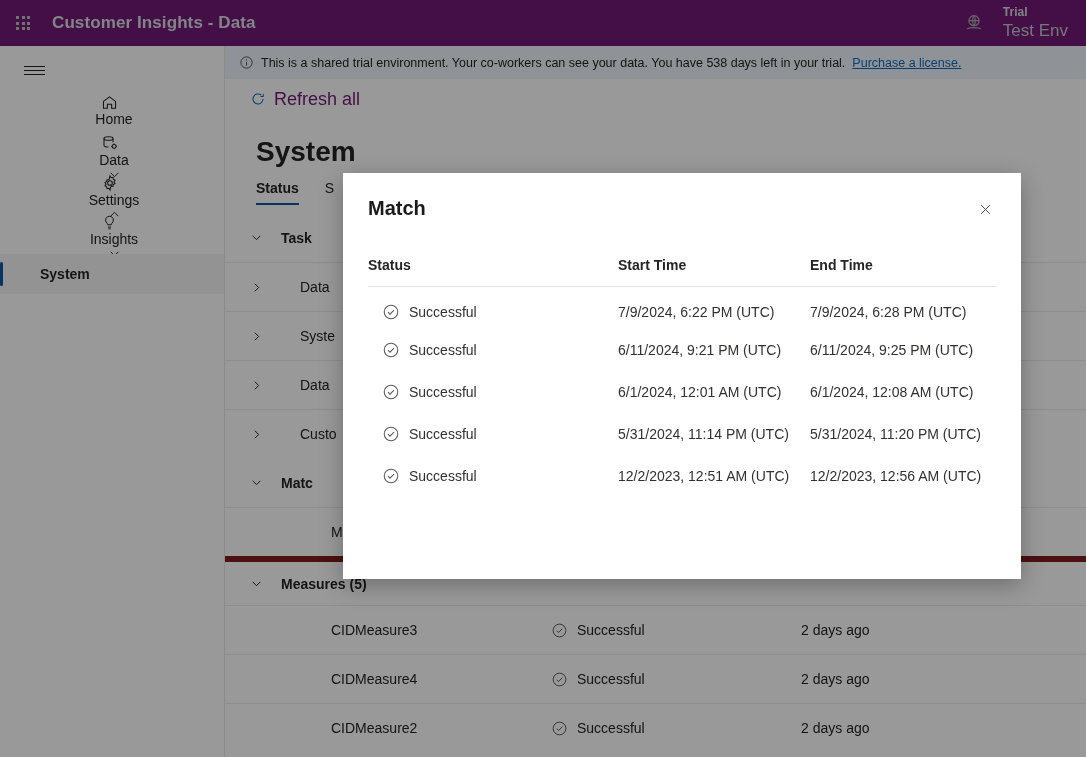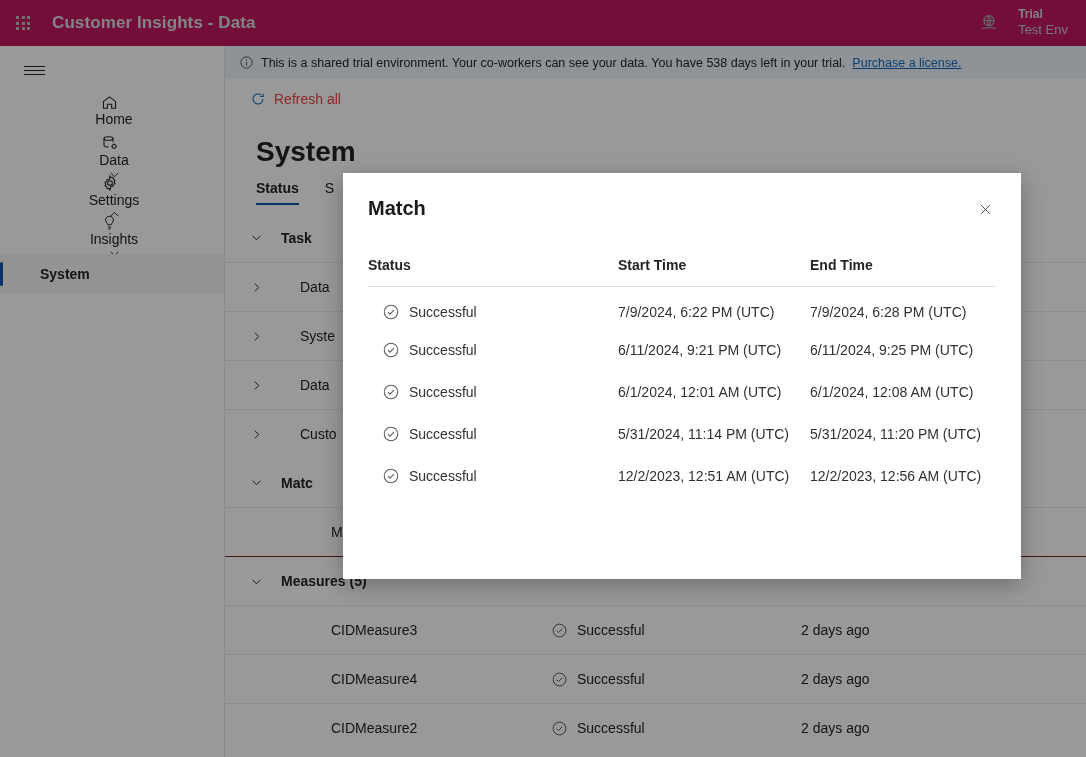--- a/index.html
+++ b/index.html
@@ -7,38 +7,38 @@
     width: 1086px; height: 757px;
     font-family: "Liberation Sans", sans-serif;
     background: #ffffff;
     overflow: hidden;
   }
   #app { position: relative; width: 1086px; height: 757px; }
 
   
   .topbar {
     position: absolute; top: 0; left: 0; width: 1086px; height: 46px;
-    background: #be185d; display: flex; align-items: center; z-index: 5;
+    background: #701a75; display: flex; align-items: center; z-index: 5;
   }
   .waffle {
     width: 46px; height: 46px; display: flex; align-items: center; justify-content: center;
     cursor: pointer;
   }
   .waffle-grid { display: grid; grid-template-columns: repeat(3, 3px); grid-template-rows: repeat(3, 3px); gap: 2.5px; }
   .waffle-grid i { display: block; width: 3px; height: 3px; background: #b9bcc0; }
   .app-title {
     color: #d9dde2; font-size: 17px; font-weight: 600; margin-left: 6px; letter-spacing: .1px;
   }
   .topbar-right {
     margin-left: auto; display: flex; align-items: center; gap: 16px; padding-right: 18px;
   }
   .env-icon { width: 26px; height: 26px; color: #a8acb3; display:flex; align-items:center; justify-content:center;}
   .env-text { line-height: 1.25; }
   .env-trial { color: #d6dae0; font-size: 12px; font-weight: 700; }
-  .env-name { color: #c2c7ce; font-size: 13px; font-weight: 400; }
+  .env-name { color: #c2c7ce; font-size: 17px; font-weight: 400; }
 
   
   .sidebar {
     position: absolute; top: 46px; left: 0; width: 225px; height: 711px;
     background: #ffffff; border-right: 1px solid #e8e8e8;
   }
   .hamburger { height: 48px; display: flex; align-items: center; padding-left: 24px; cursor: pointer; }
   .hamburger span { display:block; width: 21px; height: 1px; background: #242424; margin: 3px 0; }
   .nav-item {
     height: 40px; display: flex; align-items: center; padding: 0 12px 0 16px;
@@ -59,21 +59,21 @@
   .content {
     position: absolute; top: 46px; left: 225px; width: 861px; height: 711px; background: #ffffff;
   }
   .notif {
     height: 33px; background: #eff6fc; display: flex; align-items: center;
     padding-left: 14px; font-size: 12.5px; color: #242424; gap: 7px;
   }
   .notif .info-ico { color: #444; display:flex; align-items:center;}
   .notif a { color: #0f6cbd; text-decoration: underline; }
   .cmdbar { height: 40px; display: flex; align-items: center; padding-left: 25px; gap: 8px; }
-  .cmd-btn { display: flex; align-items: center; gap: 8px; font-size: 14px; color: #ef4444; cursor: pointer; }
+  .cmd-btn { display: flex; align-items: center; gap: 8px; font-size: 18px; color: #701a75; cursor: pointer; }
   .cmd-btn .ref-ico { color: #0f6cbd; display: flex; align-items: center; }
 
   .page-title { font-size: 28px; font-weight: 600; color: #242424; padding: 17px 0 0 31px; }
   .tabs { display: flex; gap: 26px; padding: 12px 0 0 31px; font-size: 14px; }
   .tab { padding-bottom: 9px; color: #242424; cursor: pointer; position: relative; }
   .tab.active { font-weight: 600; }
   .tab.active::after {
     content:""; position:absolute; left:0; right:0; bottom:0; height: 2px; background: #0f55a8;
   }
 
@@ -86,21 +86,21 @@
   .grp-row .tw { width: 31px; display: flex; align-items: center; color: #242424; }
   .item-row {
     height: 49px; display: flex; align-items: center; font-size: 14px; color: #242424;
     border-top: 1px solid #ebebeb; padding-left: 25px; cursor: pointer;
   }
   .item-row .tw { width: 31px; display: flex; align-items: center; color: #242424; }
   .item-row .c-name { width: 270px; padding-left: 19px; }
   .item-row .c-name.indent { padding-left: 50px; }
   .item-row .c-status { width: 250px; display: flex; align-items: center; gap: 9px; }
   .item-row .c-when { color: #242424; }
-  .grp-row.bordered { border-top: 1px solid #7f1d1d; }
+  .grp-row.bordered { border-top: 6px solid #7f1d1d; }
 
   
   .scrim {
     position: absolute; inset: 0; background: rgba(0,0,0,0.40); z-index: 20;
   }
   .modal {
     position: absolute; left: 343px; top: 173px; width: 678px; height: 406px;
     background: #ffffff; z-index: 30;
     box-shadow: 0 6px 22px rgba(0,0,0,0.28);
   }

